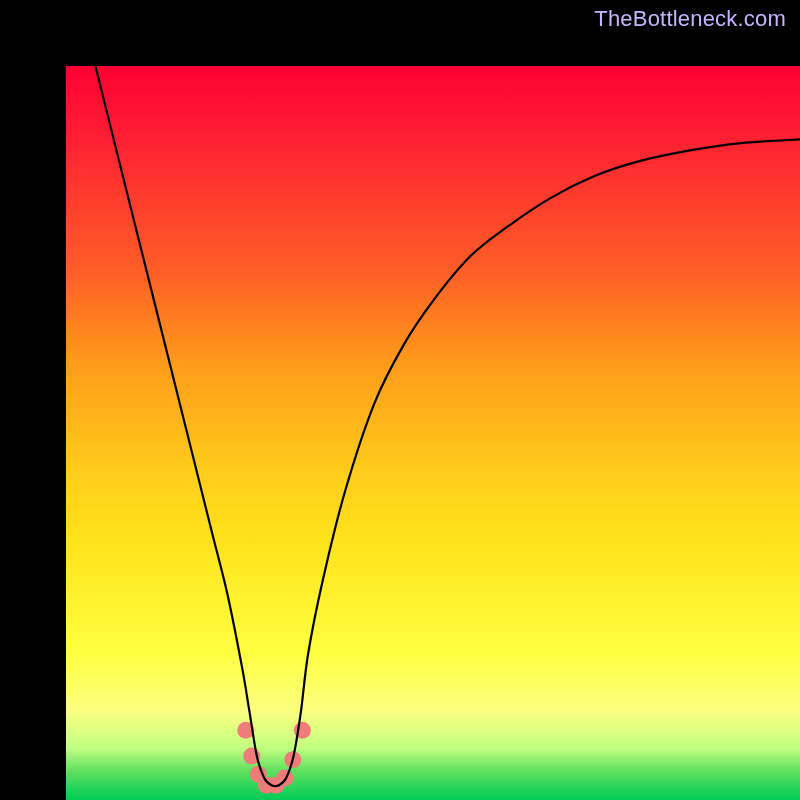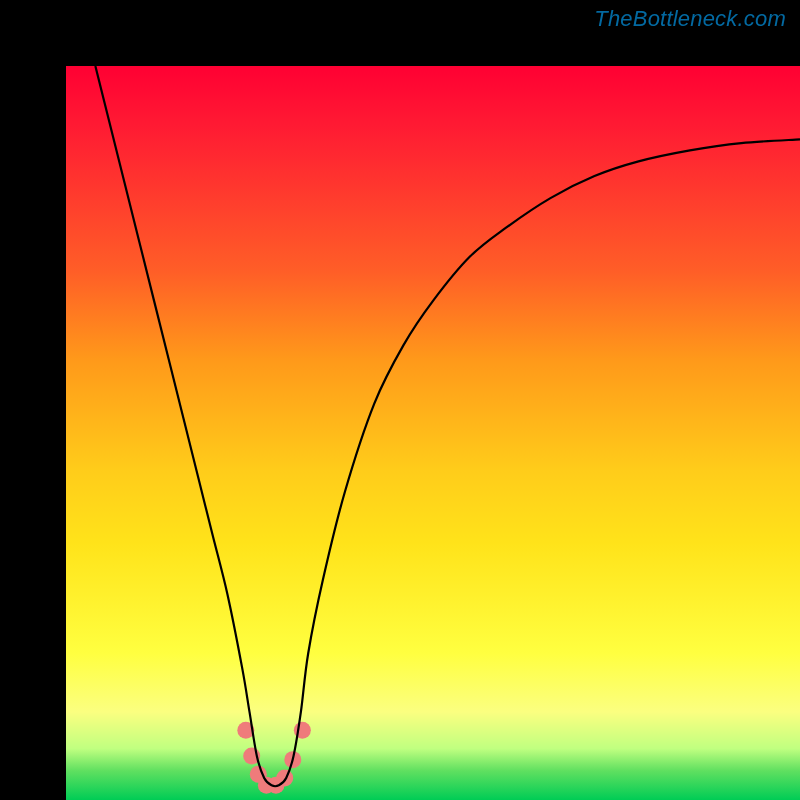--- a/index.html
+++ b/index.html
@@ -46,25 +46,24 @@
   svg.curve {
     position: absolute;
     inset: 0;
     width: 100%;
     height: 100%;
   }
   .watermark {
     position: absolute;
     top: 6px;
     right: 14px;
-    color: #0369a1;
+    color: #c4b5fd;
     font-size: 22px;
     font-family: Arial, sans-serif;
     letter-spacing: 0.2px;
-    font-style: italic;
   }
 </style>
 </head>
 <body>
 
 <div class="frame">
   <div class="plot-area">
     <div class="gradient-bg"></div>
     <svg class="curve" viewBox="0 0 734 734" preserveAspectRatio="none">
       <g id="markers-group">

